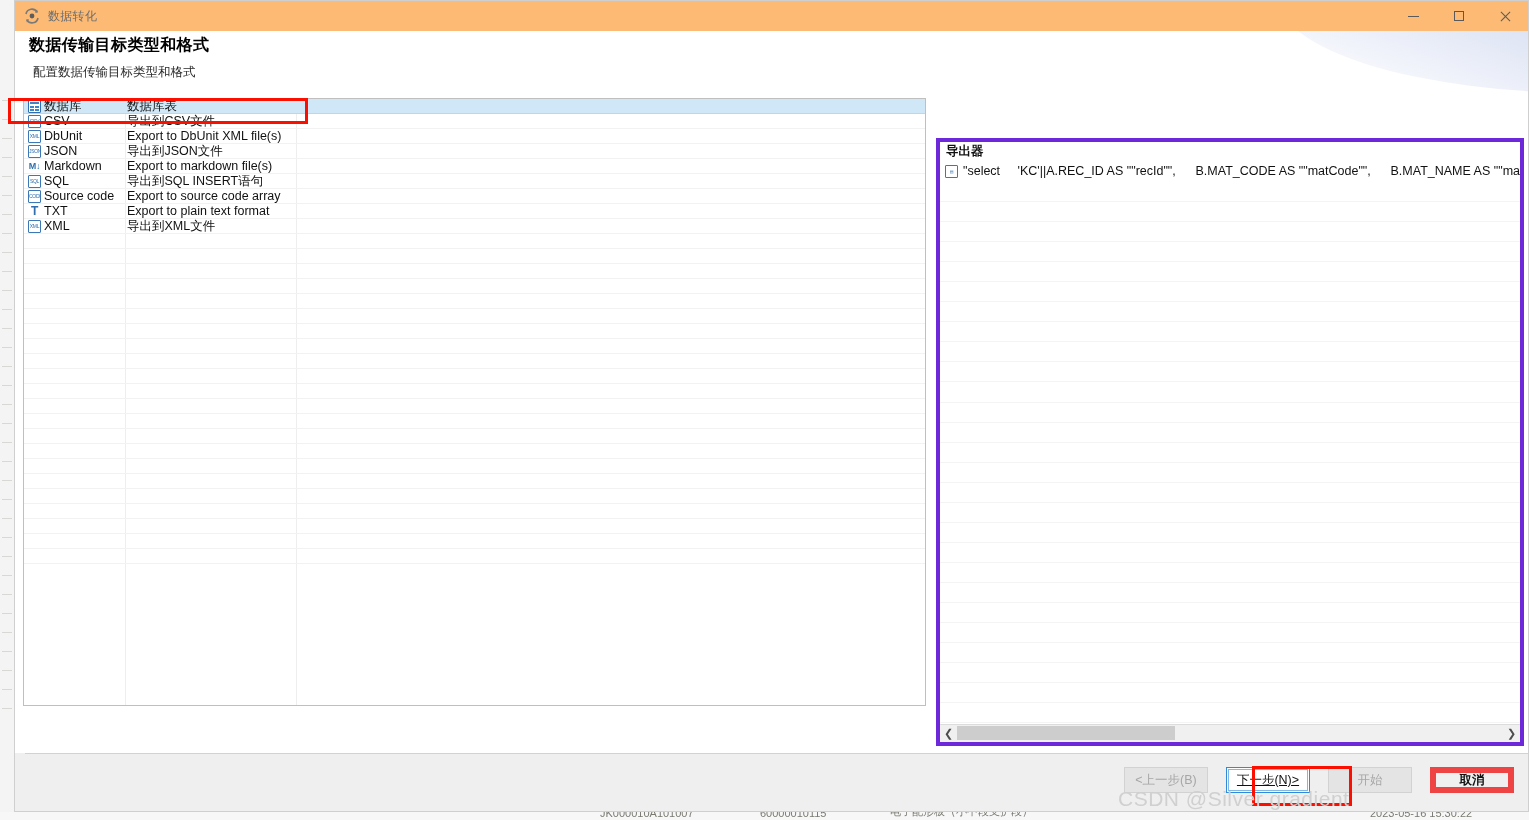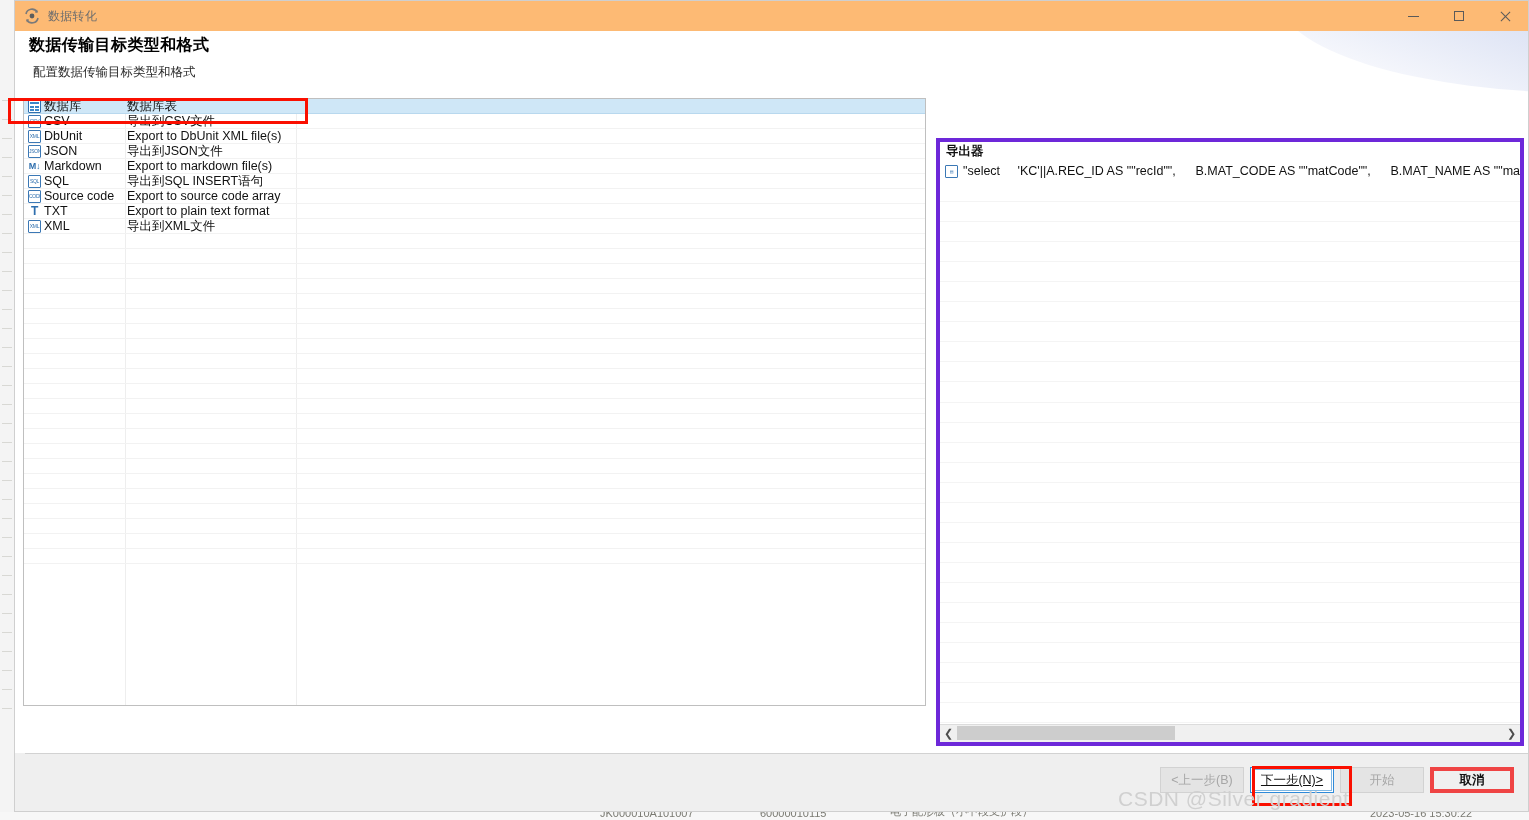--- a/index.html
+++ b/index.html
@@ -176,34 +176,34 @@
 
   
   #footer {
     position: absolute; left: 0; right: 0; top: 752px; height: 60px;
     background: #efefef;
   }
   #footer-divider {
     position: absolute; left: 10px; right: 0; top: 0; height: 1px; background: #d2d2d2;
   }
   #btn-row {
-    position: absolute; right: 14px; top: 14px; display: flex; gap: 6px;
+    position: absolute; right: 14px; top: 14px; display: flex; gap: 18px;
   }
   .btn {
     width: 84px; height: 26px; font-size: 12.5px;
     display: flex; align-items: center; justify-content: center;
     box-sizing: border-box; cursor: default;
     border: 1px solid #adadad; background: #e1e1e1; color: #111111;
   }
   .btn.disabled { color: #a6a6a6; border-color: #d2d2d2; background: #e4e4e4; }
   .btn.focused {
     background: #ffffff; border: 1px solid #2f8ad8; outline: 1px solid #7fb8e4;
     outline-offset: -3px; color: #111111; text-decoration: underline;
   }
-  .btn.normal { background: #f0f0f0; border: 4px solid #ef4444; }
+  .btn.normal { background: #f0f0f0; border: 6px solid #ef4444; }
   .btn.normal .lbl { font-weight: bold; }
 
   
   .redbox {
     position: absolute; border: 3px solid #fa0f00; box-sizing: border-box;
     pointer-events: none; z-index: 40;
   }
   #redbox-list { left: 8px; top: 98px; width: 300px; height: 26px; }
   #redbox-next { left: 1252px; top: 766px; width: 100px; height: 40px; }
 

